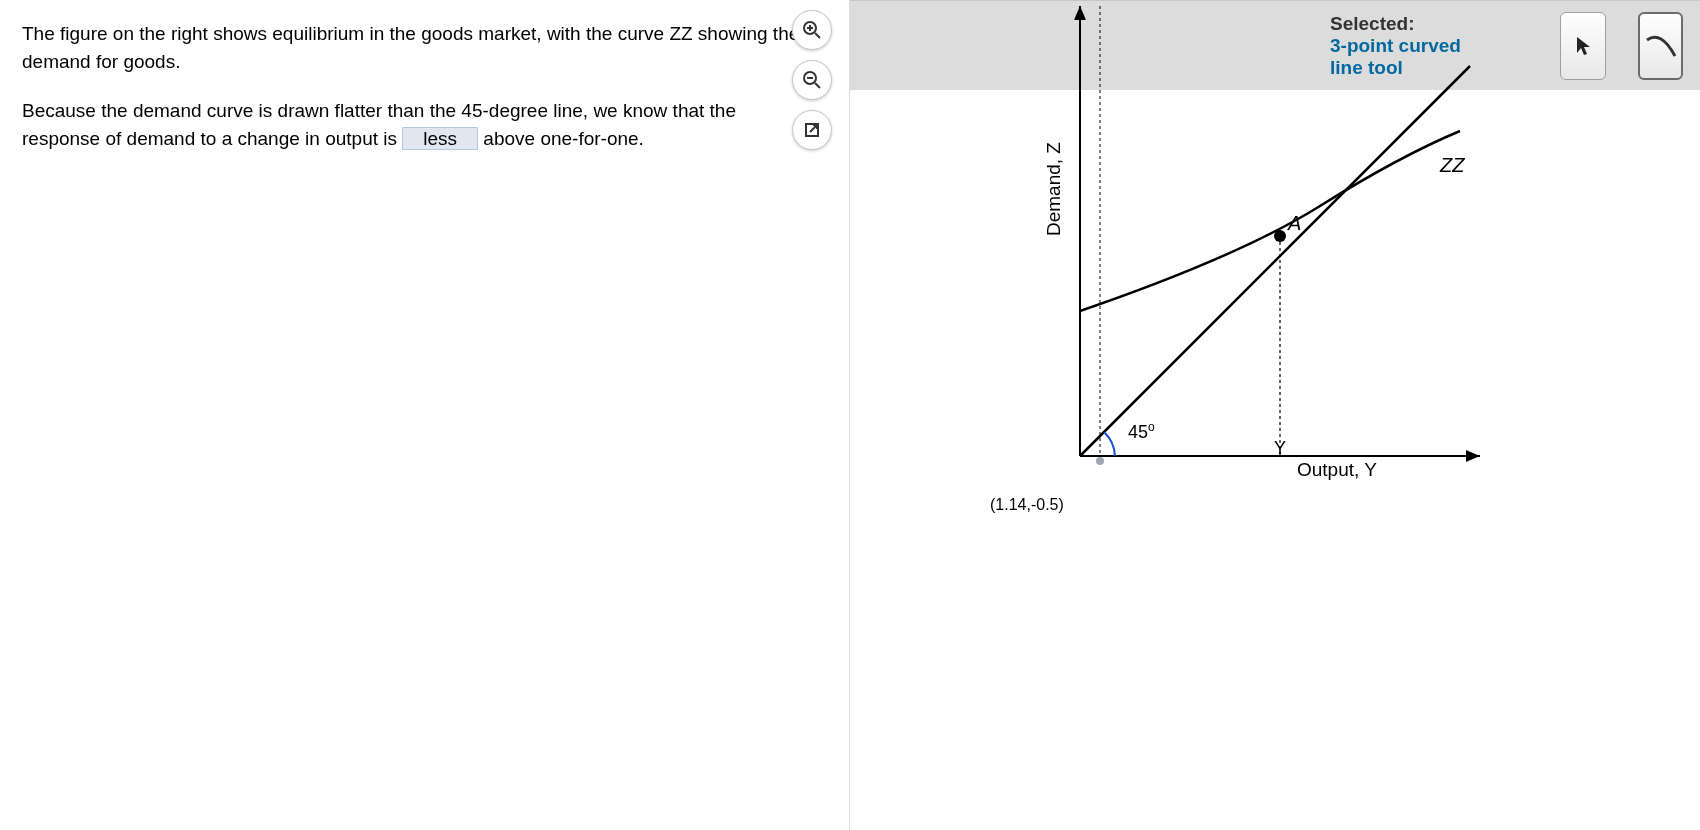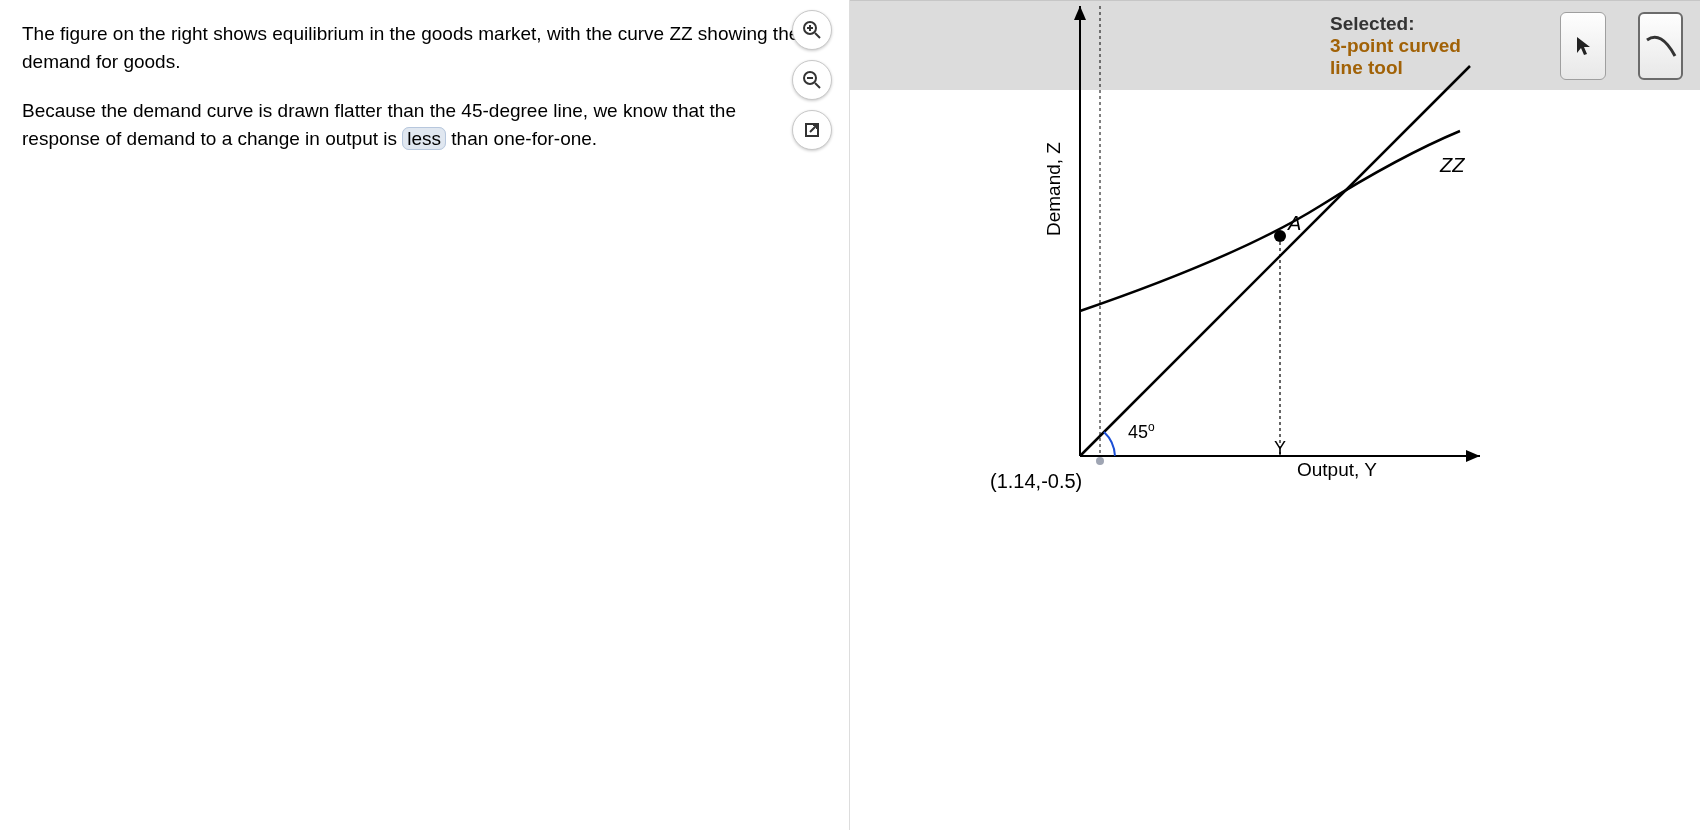--- a/index.html
+++ b/index.html
@@ -2,43 +2,43 @@
 <html><head>
 <meta charset="utf-8">
 <style>
   *{box-sizing:border-box;margin:0;padding:0}
   html,body{width:1700px;height:830px;font-family:Arial,Helvetica,sans-serif;color:#000;background:#fff;overflow:hidden}
   .page{display:flex;height:100%}
   .main{flex:1;display:flex;position:relative}
   .left{width:850px;padding:20px 30px 10px 22px;font-size:19px;line-height:1.45;border-right:1px solid #ddd}
   .left p{margin:0 0 22px 0}
   .ital{font-style:italic}
-  .ans{background:#e0e7f0;border:1px solid #b7c7dd;padding:0 4px;border-radius:7px}
+  .ans{background:#e0e7f0;border:1px solid #b7c7dd;padding:0 20px;border-radius:1px}
   .right{flex:1;position:relative}
   .chart-wrap{position:absolute;left:190px;top:6px;width:470px;height:520px}
-  .coord{position:absolute;left:140px;top:470px;font-size:20px}
+  .coord{position:absolute;left:140px;top:496px;font-size:16px}
   .side-tools{position:absolute;top:10px;right:18px;display:flex;flex-direction:column;gap:10px}
   .tool-btn{width:40px;height:40px;border-radius:50%;border:1px solid #c8c8c8;background:#fff;display:flex;align-items:center;justify-content:center;font-size:18px;color:#333;cursor:pointer;box-shadow:0 1px 3px rgba(0,0,0,.2)}
   .footer{height:90px;background:#dcdcdc;display:flex;align-items:center;padding-left:480px;gap:32px;border-top:1px solid #c6c6c6}
   .sel-block{margin-right:36px}
   .sel-lab{font-size:19px;font-weight:700;color:#333}
-  .sel-name{font-size:19px;font-weight:700;color:#a16207}
+  .sel-name{font-size:19px;font-weight:700;color:#0369a1}
   .ftool{width:58px;height:68px;border:1px solid #9f9f9f;border-radius:6px;background:linear-gradient(#fefefe,#e8e8e8);display:flex;align-items:center;justify-content:center;cursor:pointer;font-size:20px;color:#333}
   .ftool.wide{width:76px}
   .ftool.sel{border:2px solid #6b6b6b}
 </style>
 </head>
 <body>
 
 <div class="page">
   <div class="main">
     <div class="left">
       <p>The figure on the right shows equilibrium in the goods market, with the curve ZZ showing the demand for goods.</p>
       <p>
-        <span>Because the demand curve is drawn flatter than the 45-degree line, we know that the response of demand to a change in output is </span><span class="ans">less</span><span> than one-for-one.</span>
+        <span>Because the demand curve is drawn flatter than the 45-degree line, we know that the response of demand to a change in output is </span><span class="ans">less</span><span> above one-for-one.</span>
       </p>
     </div>
 
     <div class="right">
       <div class="chart-wrap">
         <svg width="470" height="520" viewBox="0 0 470 520">
 
           <line x1="40" y1="450" x2="40" y2="0" stroke="#000" stroke-width="2"></line>
           <line x1="40" y1="450" x2="440" y2="450" stroke="#000" stroke-width="2"></line>
 

